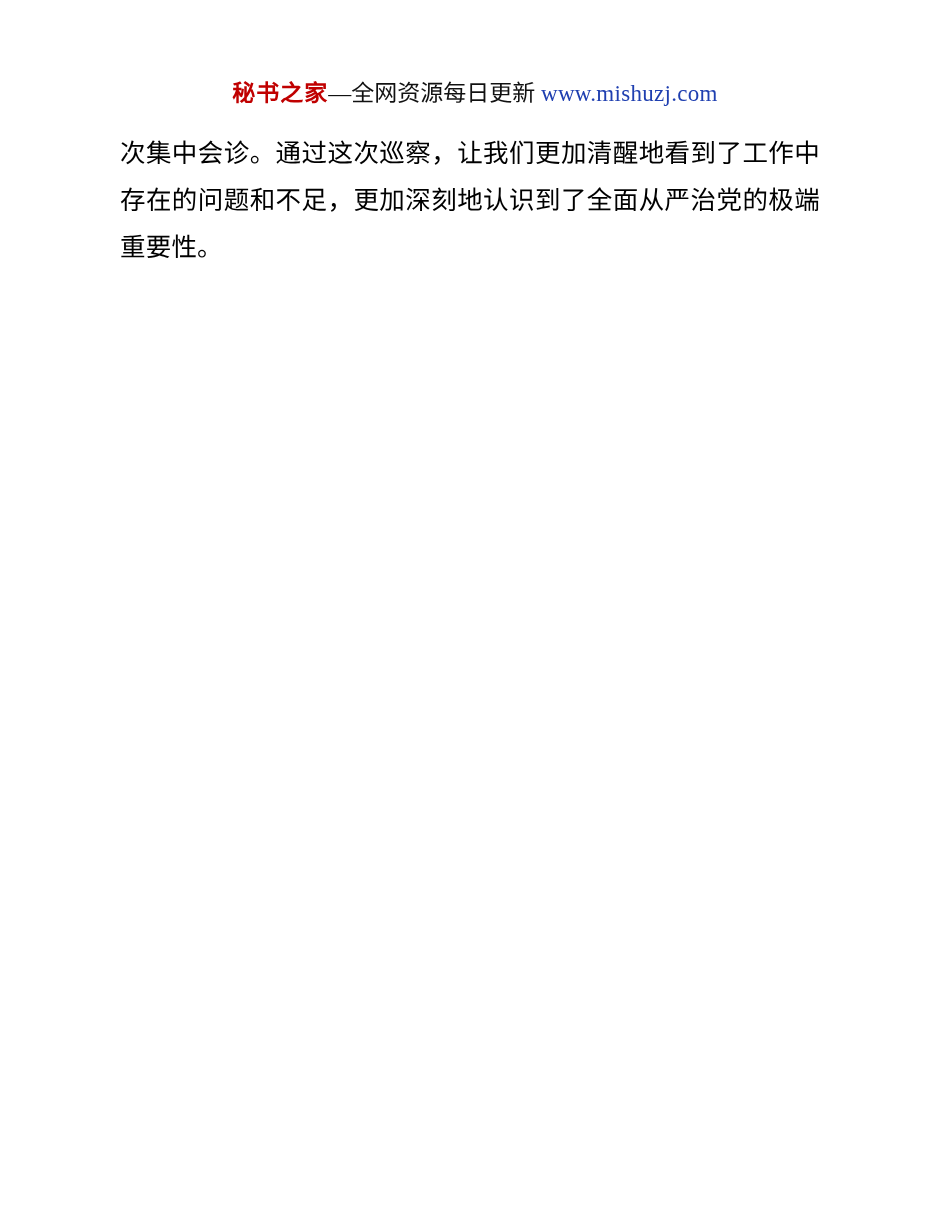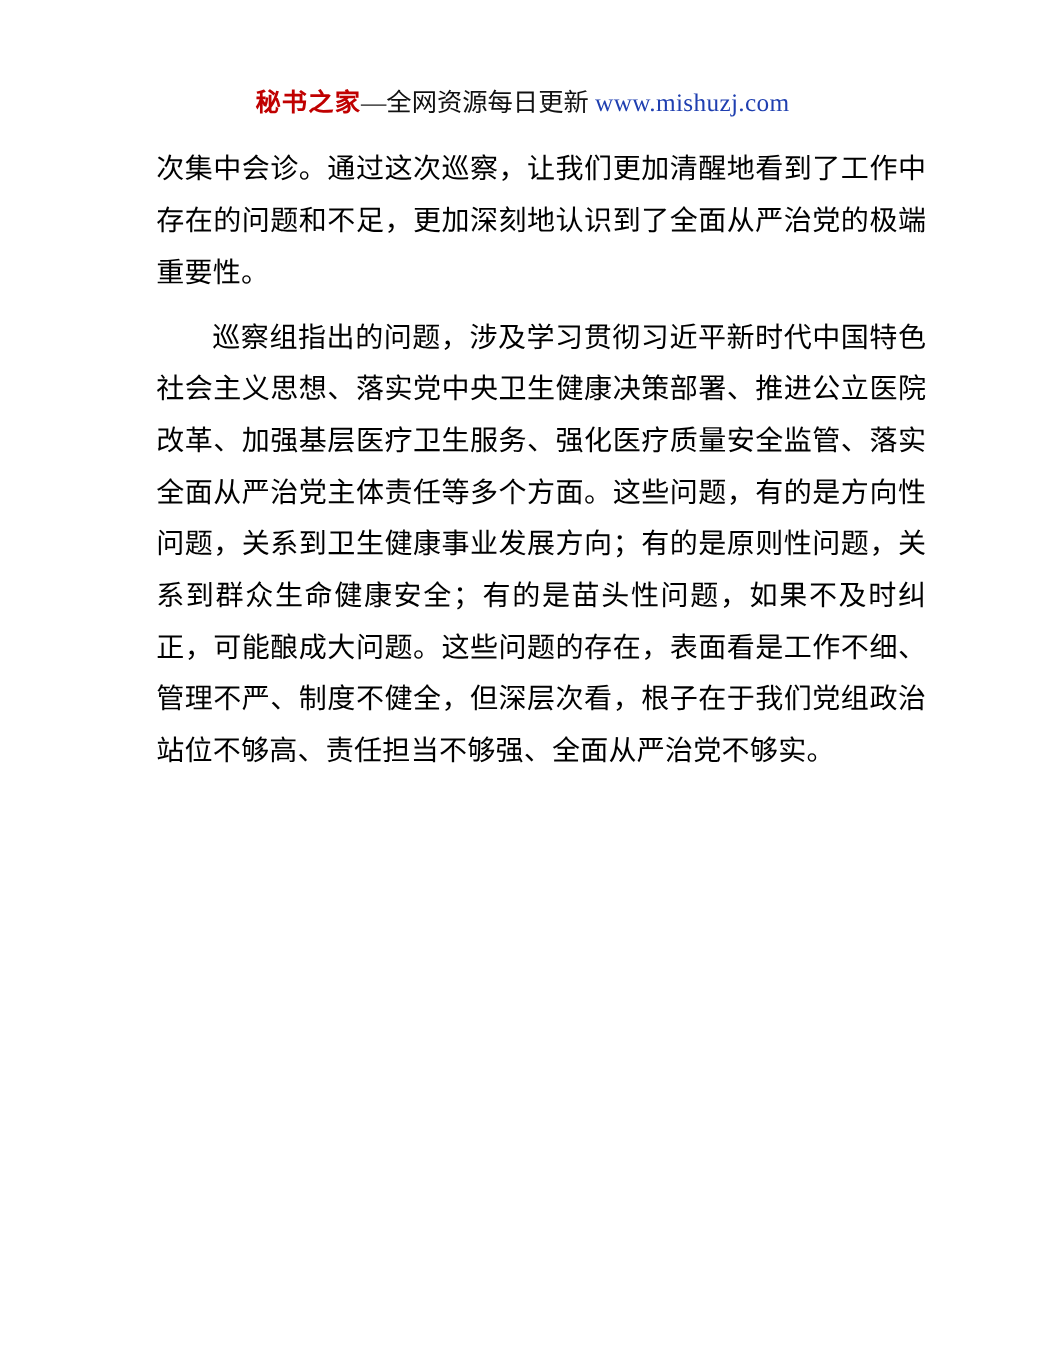--- a/index.html
+++ b/index.html
@@ -41,21 +41,21 @@
   .wm-mid {
     color: #111111;
   }
   .wm-url {
     color: #1f3fb0;
     letter-spacing: 0.3px;
   }
   .doc-body {
     position: absolute;
     top: 130px;
-    left: 142px;
+    left: 120px;
     width: 700px;
   }
   p.para {
     margin: 0 0 0 0;
     font-size: 25.5px;
     line-height: 47px;
     text-align: justify;
     text-justify: inter-ideograph;
     letter-spacing: 0.2px;
     font-family: "Liberation Serif", "DejaVu Serif", serif;
@@ -71,16 +71,15 @@
 <body>
 
 <div class="page">
 
   <div class="watermark">
     <span class="wm-brand">秘书之家</span><span class="wm-mid">—全网资源每日更新 </span><span class="wm-url">www.mishuzj.com</span>
   </div>
 
   <div class="doc-body">
     <p class="para">次集中会诊。通过这次巡察，让我们更加清醒地看到了工作中存在的问题和不足，更加深刻地认识到了全面从严治党的极端重要性。</p>
-    <p class="para indent spaced">巡察组指出的问题，涉及学习贯彻习近平新时代中国特色社会主义思想、落实党中央卫生健康决策部署、推进公立医院改革、加强基层医疗卫生服务、强化医疗质量安全监管、落实全面从严治党主体责任等多个方面。这些问题，有的是方向性问题，关系到卫生健康事业发展方向；有的是原则性问题，关系到群众生命健康安全；有的是苗头性问题，如果不及时纠正，可能酿成大问题。这些问题的存在，表面看是工作不细、管理不严、制度不健全，但深层次看，根子在于我们党组政治站位不够高、责任担当不够强、全面从严治党不够实。</p>
   </div>
 
 </div>
 
 </body></html>

